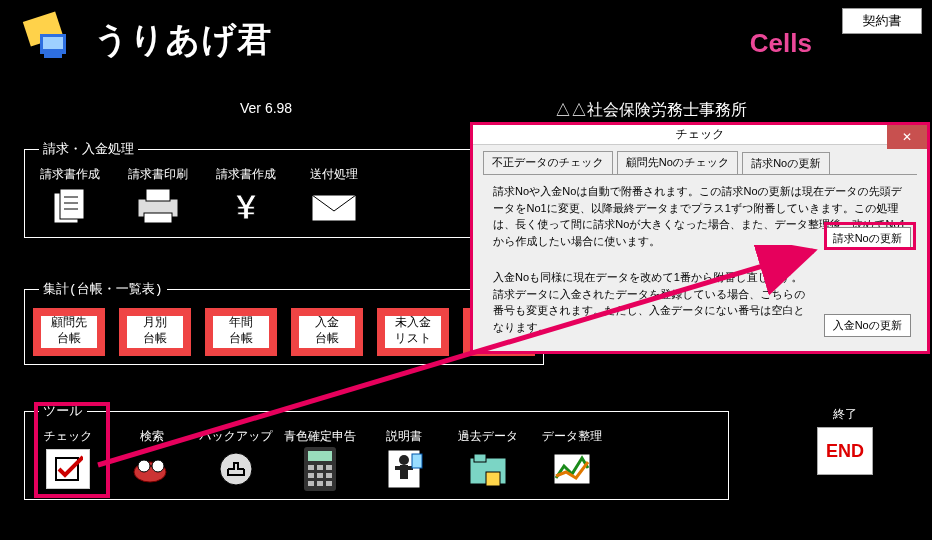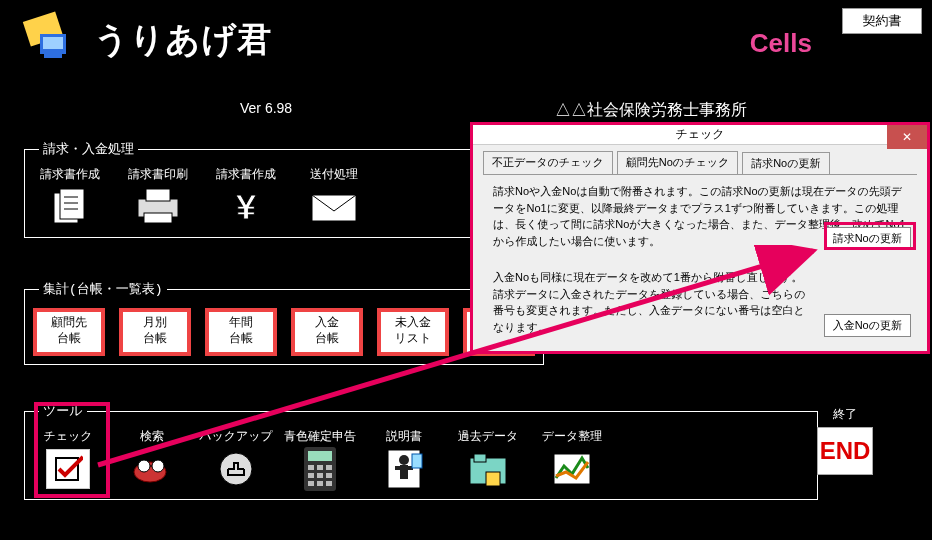--- a/index.html
+++ b/index.html
@@ -73,21 +73,21 @@
   }
   fieldset {
     border: 1px solid #fff;
     margin: 12px 24px;
     padding: 10px 8px 8px 8px;
     position: relative;
     font-family: Liberation Mono, monospace;
   }
   fieldset.billing { position: absolute; top: 128px; left: 0; width: 472px; }
   fieldset.ledger  { position: absolute; top: 268px; left: 0; width: 472px; }
-  fieldset.tool    { position: absolute; top: 390px; left: 0; width: 794px; }
+  fieldset.tool    { position: absolute; top: 390px; left: 0; width: 705px; }
   legend {
     color: #fff;
     font-size: 13px;
     padding: 0 4px;
     margin-left: 6px;
   }
   .row { display: flex; gap: 14px; }
   .item {
     display: flex;
     flex-direction: column;
@@ -103,21 +103,21 @@
     margin-bottom: 3px;
     line-height: 1.2;
   }
   .icon-box {
     width: 56px; height: 44px;
     display: flex; align-items: center; justify-content: center;
   }
   .ledger-btn {
     background: #fff;
     color: #000;
-    border: 4px solid #ef4444;
+    border: 8px solid #ef4444;
     width: 72px; height: 48px;
     font-size: 12px;
     display: flex; align-items: center; justify-content: center;
     text-align: center;
     line-height: 1.3;
     cursor: pointer;
   }
   .tool-row { display: flex; gap: 14px; align-items: flex-start; }
   .tool .item { width: 70px; }
   .check-highlight {
@@ -134,21 +134,21 @@
     border:1px solid #ccc;
   }
   .end-box {
     position: absolute;
     top: 406px; right: 59px;
     text-align: center;
   }
   .end-box .lbl { font-size: 12px; margin-bottom: 4px;}
   .end-btn {
     background:#fff;color:#d00;
-    font-weight:bold;font-size:24px;
+    font-weight:bold;font-size:18px;
     width:56px;height:48px;
     display:flex;align-items:center;justify-content:center;
     border:1px solid #aaa;
   }
   
   .dialog-frame {
     position:absolute;
     top:122px; left:470px;
     width:460px; height:232px;
     border:3px solid #e6005c;

